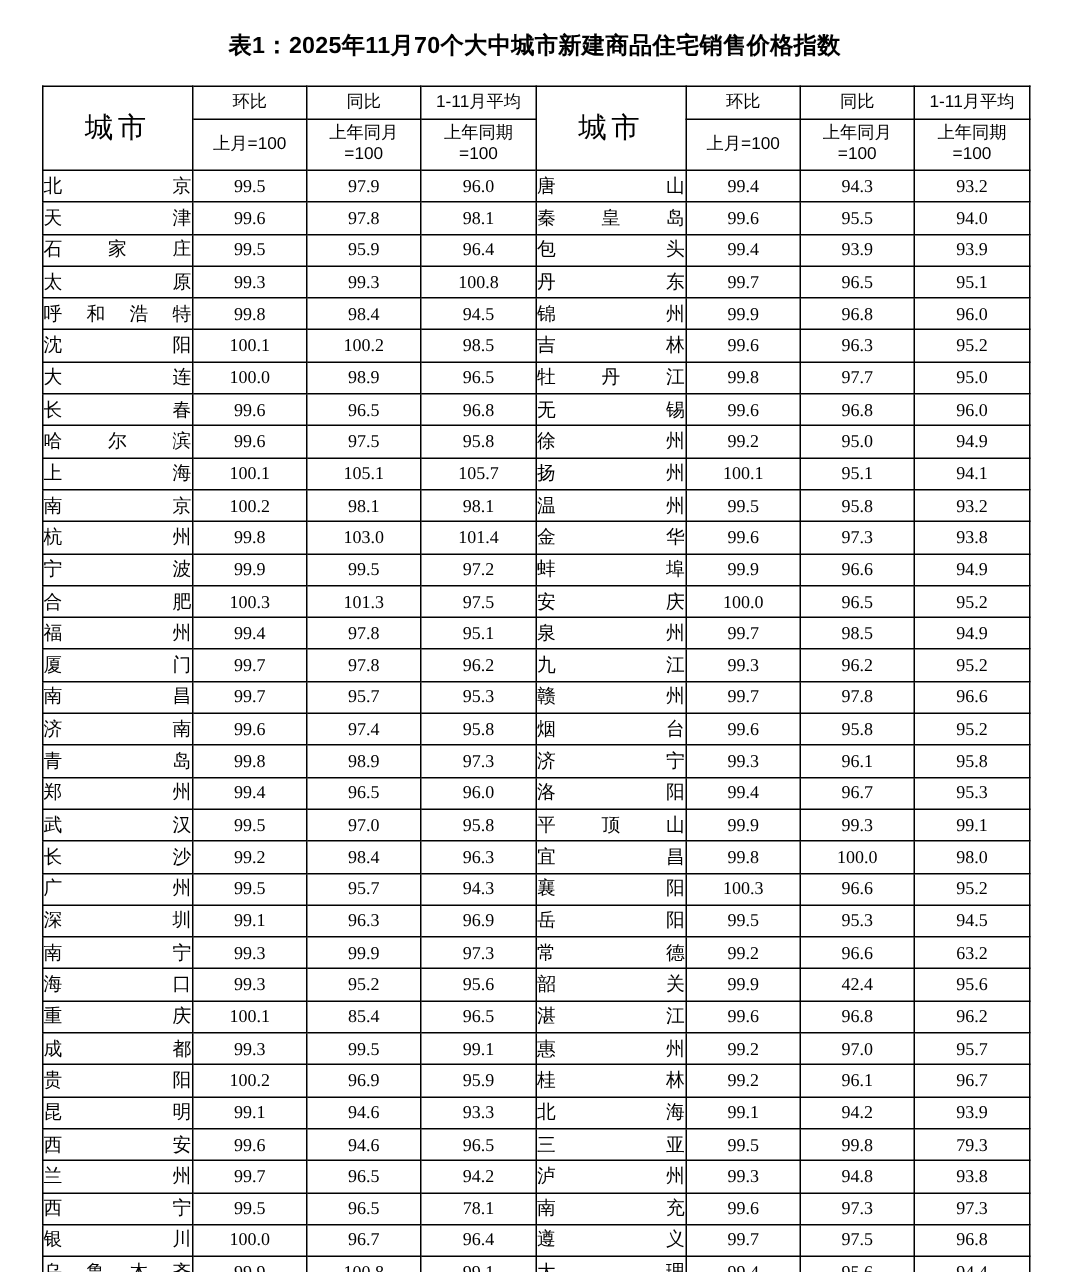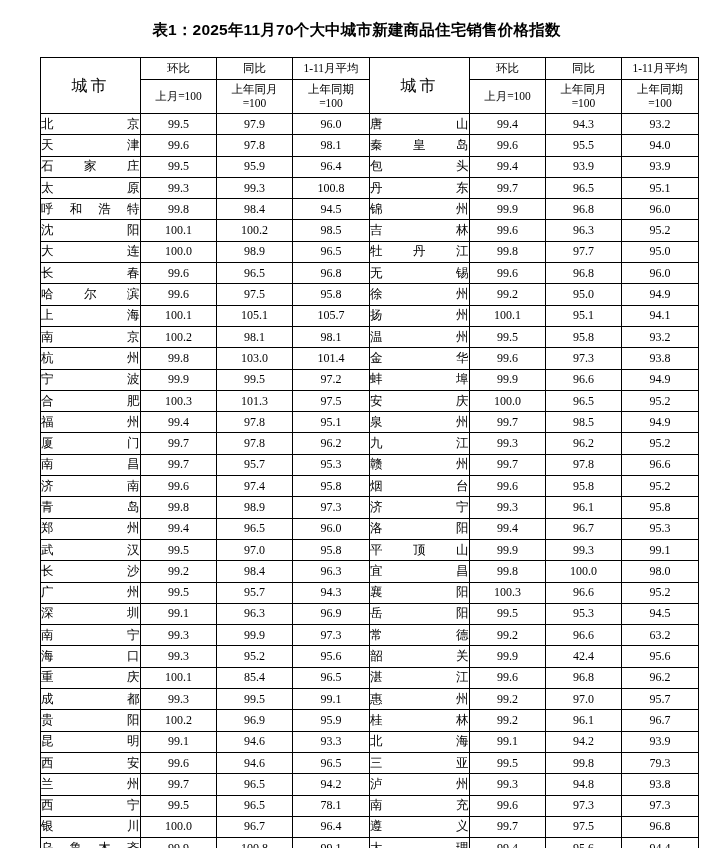--- a/index.html
+++ b/index.html
@@ -12,21 +12,21 @@
     height: 848px;
     font-family: "Liberation Serif", "DejaVu Serif", serif;
     color: #000;
     overflow: hidden;
   }
   .page {
     width: 713px;
     height: 848px;
     position: relative;
     box-sizing: border-box;
-    padding: 0 40px;
+    padding: 0 28px;
   }
   .doc-title {
     text-align: center;
     font-weight: bold;
     font-size: 15.5px;
     letter-spacing: 0.2px;
     padding-top: 20px;
     padding-bottom: 16px;
     font-family: "Liberation Sans", "DejaVu Sans", sans-serif;
   }
@@ -46,24 +46,24 @@
   }
   
   col.city { width: 100px; }
   col.num  { width: 76px; }
   col.num3 { width: 77px; }
 
   thead td, thead th {
     font-size: 11.5px;
     line-height: 1.25;
     height: 20px;
-    font-family: Liberation Serif, serif;
+    font-family: Liberation Sans, sans-serif;
   }
   .hdr-city {
-    font-size: 16px;
+    font-size: 19px;
     font-weight: normal;
     letter-spacing: 3px;
   }
   .hdr-top {
     height: 22px;
   }
   .hdr-sub {
     height: 34px;
     padding: 1px 2px;
   }

